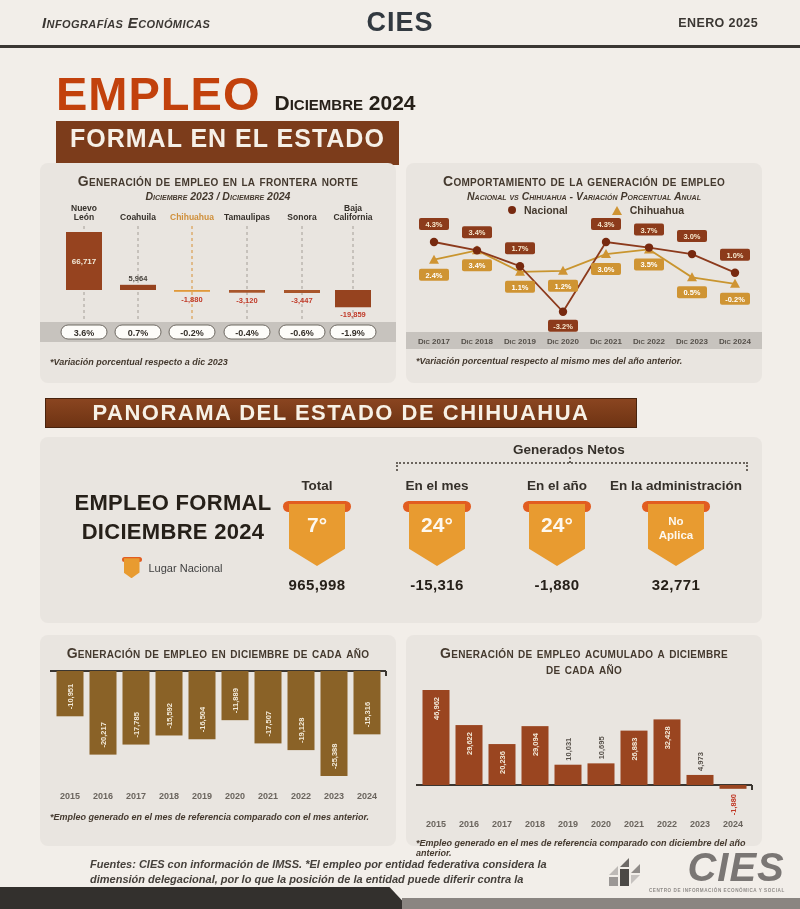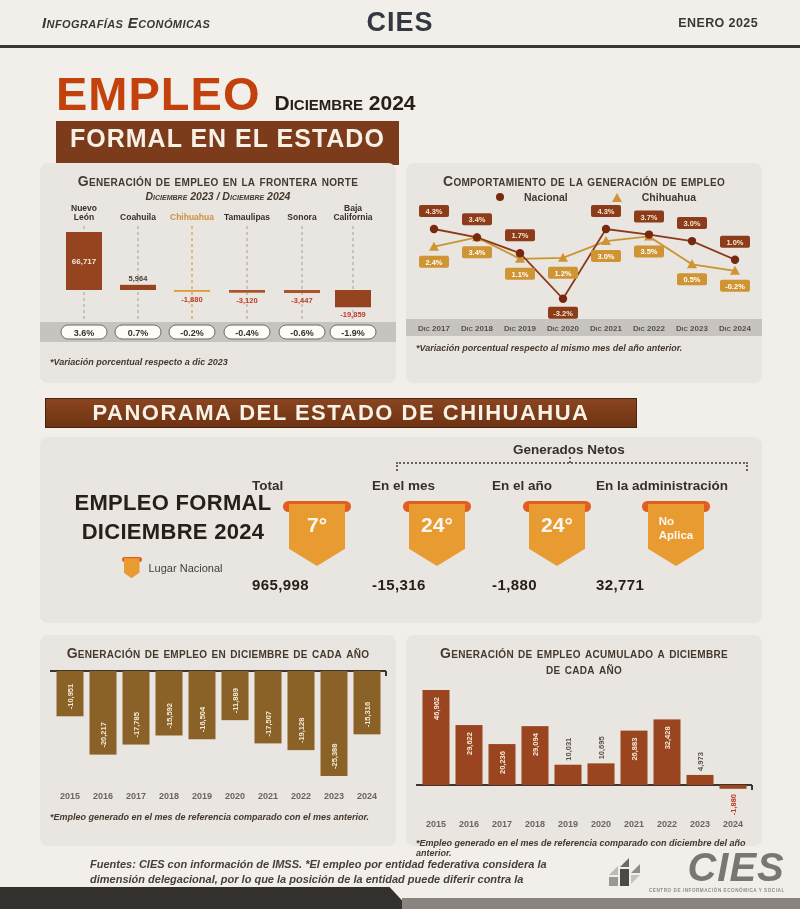--- a/index.html
+++ b/index.html
@@ -29,42 +29,42 @@
   #panel-comportamiento{top:163px;left:406px;width:356px;height:220px;}
   #panel-diciembre{top:635px;left:40px;width:356px;height:211px;}
   #panel-acumulado{top:635px;left:406px;width:356px;height:211px;}
   .chart-title{font-variant:small-caps;font-weight:bold;text-align:center;font-size:14px;
                color:#44392e;letter-spacing:.3px;margin-top:10px;line-height:1.15;}
   .chart-title.two-line{width:290px;margin-left:auto;margin-right:auto;}
   .chart-subtitle{font-variant:small-caps;font-style:italic;font-weight:bold;text-align:center;
                   font-size:10.5px;color:#44392e;margin-top:1px;}
   .legend-row{display:flex;justify-content:center;align-items:center;gap:20px;margin-top:2px;
               font-size:10.5px;font-weight:bold;color:#44392e;}
-  .legend-item{display:flex;align-items:center;gap:20px;padding-left:24px;}
+  .legend-item{display:flex;align-items:center;gap:8px;padding-left:24px;}
   .dot{width:8px;height:8px;border-radius:50%;background:#77290f;display:inline-block;}
   .tri{width:0;height:0;border-left:5px solid transparent;border-right:5px solid transparent;
        border-bottom:9px solid #cf9433;display:inline-block;}
   .chart-footnote{font-style:italic;font-weight:bold;font-size:9px;color:#44392e;margin:1px 10px 0;}
   svg text{font-family:"Liberation Sans",sans-serif;}
   
   .banner{position:absolute;top:398px;left:45px;width:592px;height:30px;
           background:linear-gradient(#8a4520,#6e3313);border:1px solid #48230e;box-sizing:border-box;
           display:flex;align-items:center;justify-content:center;color:#f7f1e6;font-size:22px;
           font-weight:bold;letter-spacing:1.5px;}
   #panorama-panel{top:437px;left:40px;width:722px;height:186px;}
   .pan-left{position:absolute;left:18px;top:52px;width:230px;text-align:center;}
   .pan-title{font-size:22px;font-weight:900;color:#262019;line-height:1.3;letter-spacing:.3px;}
   .pan-legend{margin-top:11px;display:flex;justify-content:center;align-items:center;gap:9px;
               font-size:11px;color:#404040;}
   .bracket-label{position:absolute;top:5px;left:352px;width:354px;text-align:center;
                  font-size:13.5px;font-weight:bold;color:#35302a;}
   .bracket{position:absolute;top:25px;left:356px;width:348px;height:7px;
            border-top:2px dotted #6b655e;border-left:2px dotted #6b655e;border-right:2px dotted #6b655e;}
   .bracket-tick{position:absolute;top:20px;left:529px;width:0;height:6px;border-left:2px dotted #6b655e;}
-  .pan-col{position:absolute;top:41px;width:130px;text-align:left;}
+  .pan-col{position:absolute;top:41px;width:130px;text-align:center;}
   .pan-col-label{font-size:13.5px;font-weight:bold;color:#35302a;}
   .ribbon{position:relative;width:56px;height:66px;margin:8px auto 0;}
   .ribbon-curl{position:absolute;left:-6px;top:0;width:68px;height:11px;background:#e25d20;border-radius:7px;}
   .ribbon-body{position:absolute;left:0;top:3px;width:56px;height:62px;background:#e89b30;
                clip-path:polygon(0 0,100% 0,100% 72%,50% 100%,0 72%);
                display:flex;justify-content:center;}
   .rank{color:#fdf8ef;font-weight:bold;font-size:21px;margin-top:9px;}
   .rank.small{font-size:11.5px;line-height:1.2;margin-top:11px;}
   .pan-value{margin-top:9px;font-size:15px;font-weight:900;color:#262019;letter-spacing:.4px;}
   .mini-ribbon{position:relative;width:16px;height:21px;display:inline-block;}
@@ -142,20 +142,21 @@
           <rect x="239" y="123" width="46" height="14" rx="7" fill="#fdfcf9" stroke="#6f6a63" stroke-width="1"></rect>
           <text x="262" y="133.5" text-anchor="middle" font-size="9" font-weight="bold" fill="#35302a">-0.6%</text>
           <rect x="290" y="123" width="46" height="14" rx="7" fill="#fdfcf9" stroke="#6f6a63" stroke-width="1"></rect>
           <text x="313" y="133.5" text-anchor="middle" font-size="9" font-weight="bold" fill="#35302a">-1.9%</text>
         </svg></div>
     <div class="chart-footnote">*Variación porcentual respecto a dic 2023</div>
   </div>
 
   <div class="panel" id="panel-comportamiento">
     <div class="chart-title">Comportamiento de la generación de empleo</div>
+    <div class="chart-subtitle">Nacional vs Chihuahua - Variación Porcentual Anual</div>
     <div class="legend-row">
       <span class="legend-item">
         <span class="dot"></span>
         <span>Nacional</span>
       </span>
       <span class="legend-item">
         <span class="tri"></span>
         <span>Chihuahua</span>
       </span>
     </div>

